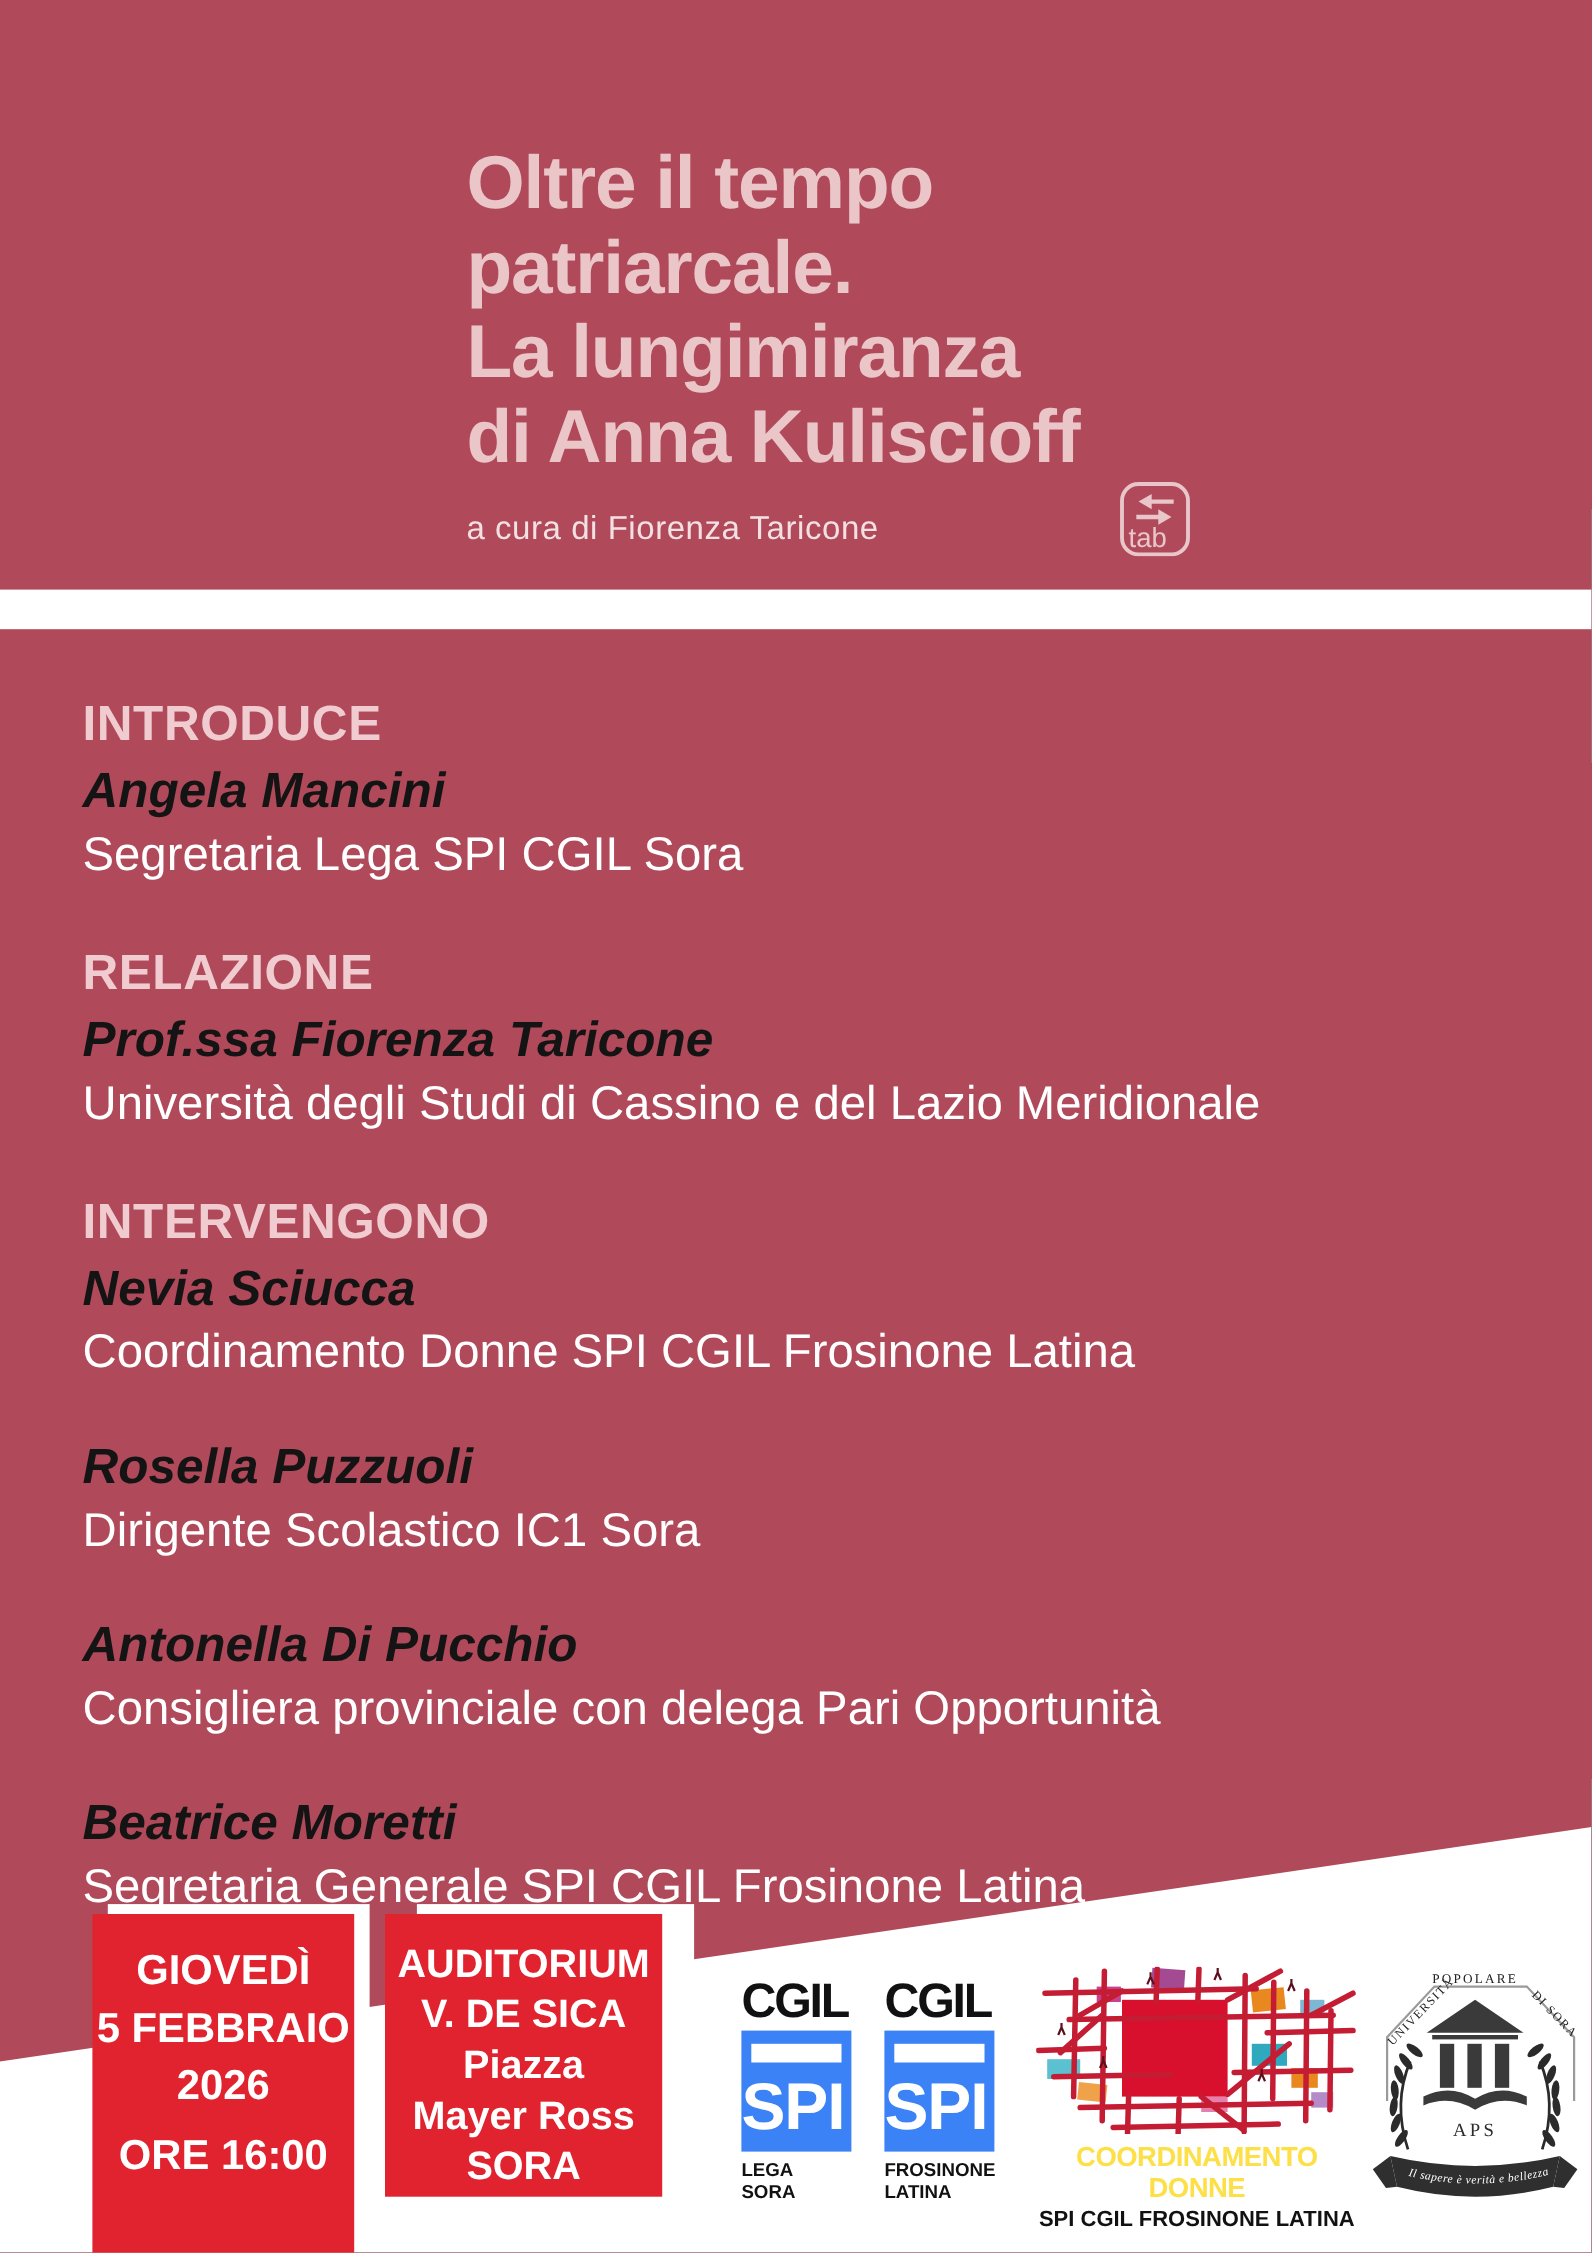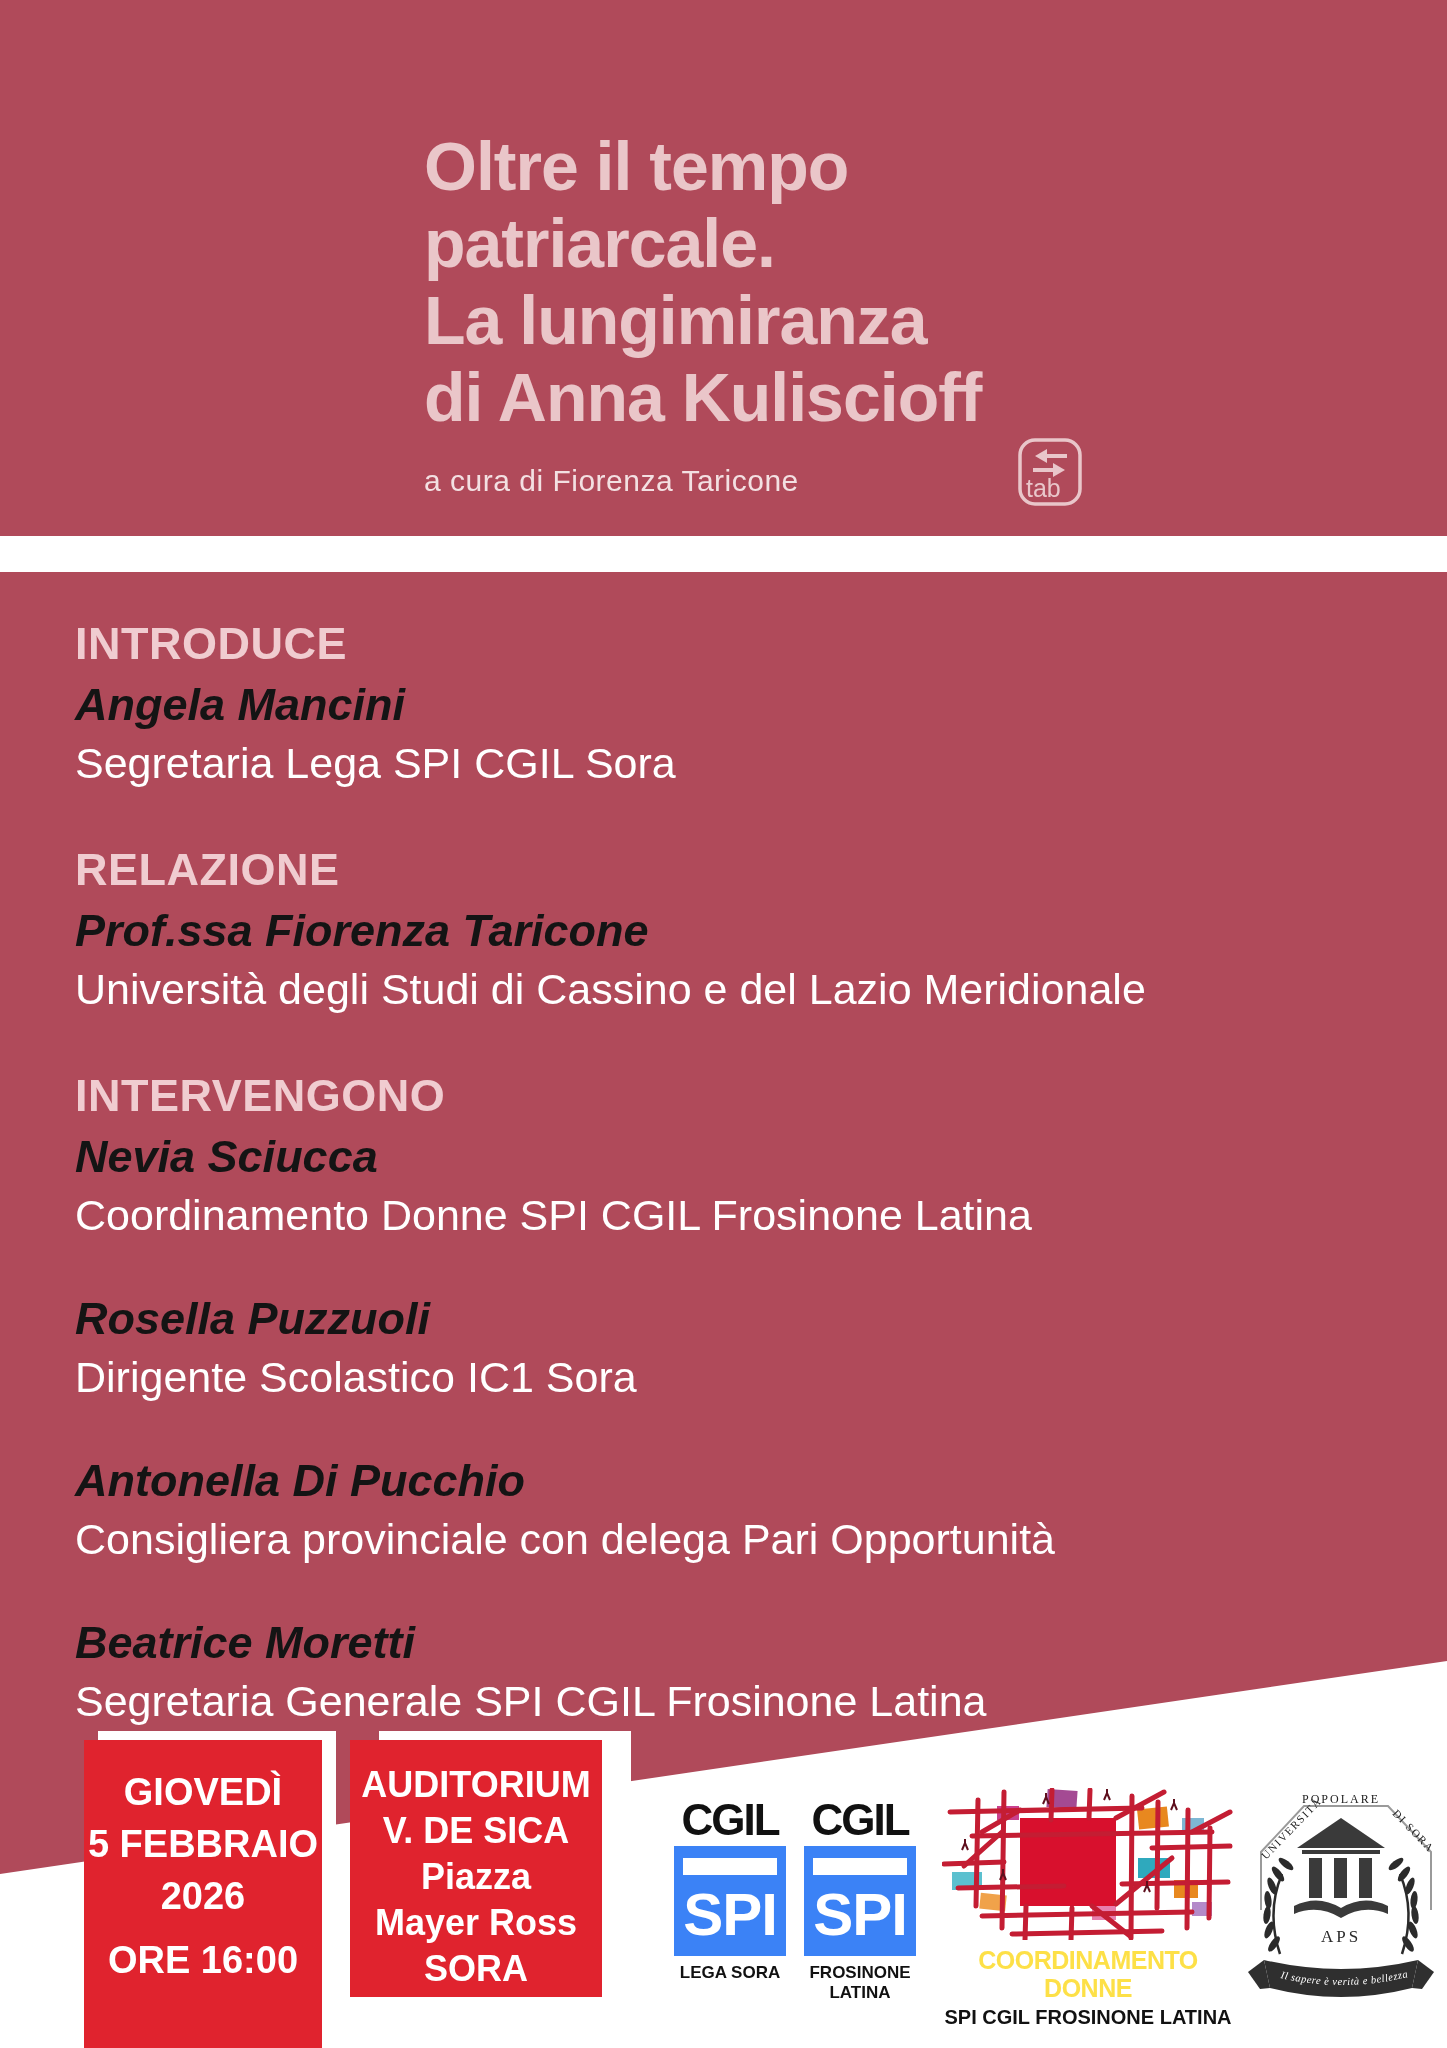--- a/index.html
+++ b/index.html
@@ -16,21 +16,21 @@
   .curator{
     position:absolute;left:424px;top:464px;z-index:2;
     font-size:30px;color:#f3e0e2;letter-spacing:.5px;
   }
   .tab-logo{position:absolute;left:1018px;top:438px;z-index:2;}
   .white-stripe{position:absolute;left:0;top:536px;width:1447px;height:36px;background:#ffffff;z-index:2;}
 
   
   .program{position:absolute;left:75px;top:618px;width:1330px;z-index:2;}
   .prog-section{margin-top:56px;}
-  .prog-section:first-child{margin-top:0;}
+  .prog-section:first-child{margin-top:14px;}
   .heading{
     margin:0;font-size:45px;line-height:52px;font-weight:700;
     color:#f0ccd0;letter-spacing:.5px;
   }
   .entry{margin-top:10px;}
   .entry.gap-entry{margin-top:54px;}
   .name{font-size:45px;line-height:50px;font-weight:700;font-style:italic;color:#141414;}
   .role{font-size:43px;line-height:50px;color:#ffffff;margin-top:8px;}
 
   
@@ -49,21 +49,21 @@
   .date-box{left:84px;top:1740px;width:238px;height:312px;}
   .date-box .ln{font-size:38px;line-height:52px;}
   .date-box .ln:first-child{margin-top:26px;}
   .date-box .time{font-size:38px;line-height:52px;margin-top:12px;}
   .venue-back{left:379px;top:1731px;width:252px;height:257px;}
   .venue-box{left:350px;top:1740px;width:252px;height:257px;}
   .venue-box .ln{font-size:36px;line-height:46px;}
   .venue-box .ln:first-child{margin-top:22px;}
 
   
-  .cgil{position:absolute;top:1798px;width:112px;text-align:center;z-index:5;}
+  .cgil{position:absolute;top:1798px;width:100px;z-index:5;}
   .cgil-1{left:674px;} .cgil-2{left:804px;}
   .cgil-word{font-size:44px;line-height:44px;font-weight:900;letter-spacing:-2px;color:#111;}
   .spi-box{position:relative;margin-top:4px;height:110px;background:#3b82f6;}
   .spi-bar{position:absolute;left:9px;right:9px;top:12px;height:17px;background:#fff;}
   .spi-word{position:absolute;left:0;right:0;top:34px;font-size:60px;font-weight:900;letter-spacing:-1px;color:#fff;}
   .cgil-caption{margin-top:7px;font-size:17px;line-height:20px;font-weight:800;color:#111;}
 
   
   .coordinamento{position:absolute;left:942px;top:1788px;width:292px;text-align:center;z-index:5;}
   .coord-line1{font-size:25px;line-height:28px;font-weight:800;color:#fde047;margin-top:2px;letter-spacing:-.5px;}

